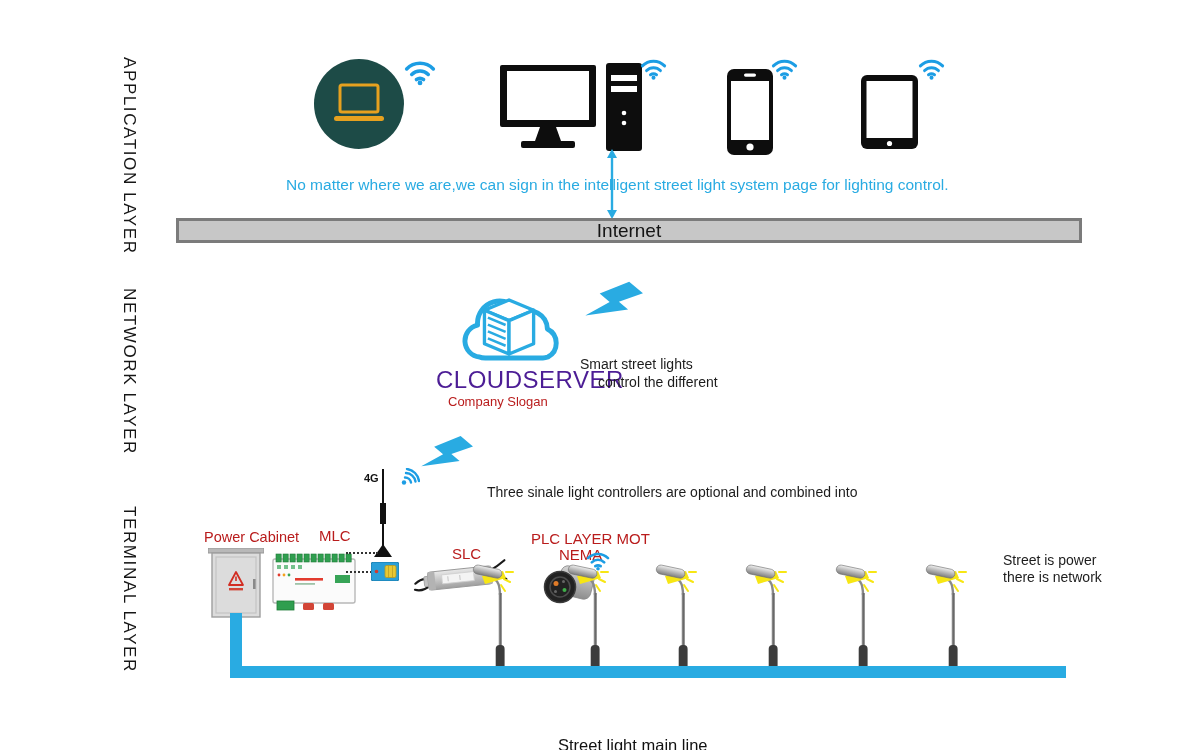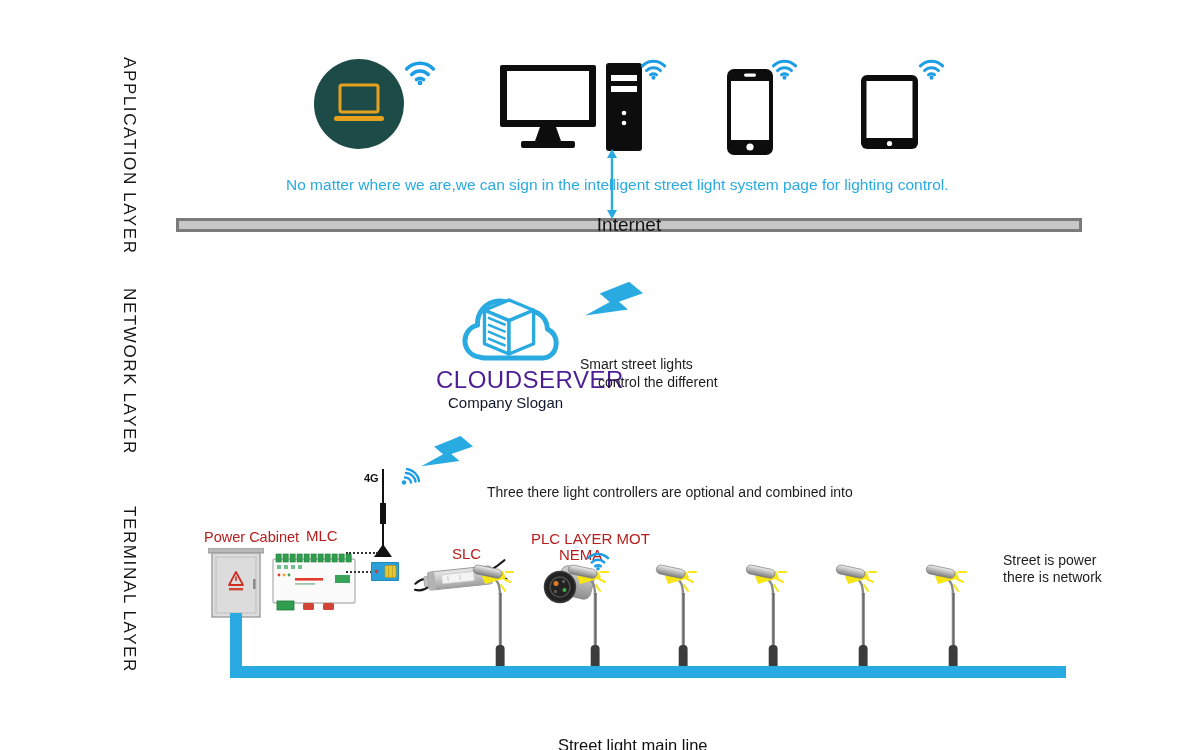--- a/index.html
+++ b/index.html
@@ -1,26 +1,26 @@
 <!DOCTYPE html>
 <html><head>
 <meta charset="utf-8">
 <style>
   html,body{margin:0;padding:0;background:#ffffff;}
   .stage{position:relative;width:1200px;height:750px;background:#fff;overflow:hidden;
          font-family:"Liberation Sans", sans-serif;color:#1a1a1a;}
   .abs{position:absolute;}
   .vlabel{writing-mode:vertical-rl;font-size:17px;letter-spacing:1.6px;color:#151515;white-space:nowrap;}
   .caption{color:#29abe2;font-size:15.5px;white-space:nowrap;}
-  .internet-bar{left:176px;top:218px;width:906px;height:14px;background:#c7c7c7;
+  .internet-bar{left:176px;top:218px;width:906px;height:25px;background:#c7c7c7;
                 border:3px solid #7b7b7b;box-sizing:border-box;display:flex;
                 align-items:center;justify-content:center;}
   .internet-label{font-size:19px;color:#141414;}
   .cloud-title{font-size:24px;letter-spacing:.5px;color:#4c1d95;white-space:nowrap;}
-  .cloud-slogan{font-size:15px;color:#0f172a;white-space:nowrap;text-align:right;}
+  .cloud-slogan{font-size:13px;color:#b91c1c;white-space:nowrap;text-align:right;}
   .note{font-size:14px;color:#1c1c1c;white-space:nowrap;line-height:16px;}
   .dev-label{font-size:15px;color:#b91c1c;white-space:nowrap;}
   .dotted{border-top:2px dotted #333;height:0;}
   .mainline{background:#29abe2;}
   .ml-label{font-size:16.5px;color:#111;white-space:nowrap;margin-top:44px;}
   .fg-label{font-size:11px;color:#111;font-weight:bold;}
 </style>
 </head>
 <body>
 
@@ -159,34 +159,34 @@
   <div class="abs fg-label" style="left:364px;top:472px">4G</div>
   <svg class="abs" style="left:401px;top:468px" width="19" height="17" viewBox="0 0 19 17">
     <g fill="none" stroke="#1c9de4" stroke-width="2.4" stroke-linecap="round">
       <path d="M4 9.5 a6 6 0 0 1 6 5"></path>
       <path d="M5 5 a10 10 0 0 1 9.5 8.5"></path>
       <path d="M6 1 a14 14 0 0 1 12 12"></path>
     </g>
     <circle cx="3" cy="14.5" r="2.2" fill="#1c9de4"></circle>
   </svg>
 
-  <div class="abs note" style="left:487px;top:484px">Three there light controllers are optional and combined into</div>
+  <div class="abs note" style="left:487px;top:484px">Three sinale light controllers are optional and combined into</div>
 
   <div class="abs dev-label" style="left:204px;top:529px;font-size:14.5px">Power Cabinet</div>
   <svg class="abs" style="left:208px;top:548px" width="56" height="72" viewBox="0 0 56 72">
     <rect x="0" y="0" width="56" height="5" fill="#b8b8b8" stroke="#979797" stroke-width="1"></rect>
     <rect x="4" y="5" width="48" height="64" fill="#dcdcdc" stroke="#9e9e9e" stroke-width="1.4"></rect>
     <rect x="8" y="9" width="40" height="56" fill="none" stroke="#c3c3c3" stroke-width="1.2"></rect>
     <polygon points="28,24 35,37 21,37" fill="none" stroke="#d22d22" stroke-width="1.8" stroke-linejoin="round"></polygon>
     <line x1="28" y1="28.5" x2="28" y2="33" stroke="#d22d22" stroke-width="1.6"></line>
     <rect x="21" y="40" width="14" height="2.4" fill="#d24536"></rect>
     <rect x="45" y="31" width="2.6" height="10" fill="#8a8a8a"></rect>
   </svg>
 
-  <div class="abs dev-label" style="left:306px;top:527px">MLC</div>
+  <div class="abs dev-label" style="left:319px;top:527px">MLC</div>
   <svg class="abs" style="left:271px;top:551px" width="92" height="62" viewBox="0 0 92 62">
     <rect x="2" y="8" width="82" height="44" rx="2" fill="#fbfbfb" stroke="#b8b8b8" stroke-width="1.4"></rect>
     <g fill="#2f9e4f" stroke="#1e7a38" stroke-width="0.6">
       <rect x="5" y="3" width="5.2" height="8"></rect>
         <rect x="12" y="3" width="5.2" height="8"></rect>
       <rect x="19" y="3" width="5.2" height="8"></rect>
         <rect x="26" y="3" width="5.2" height="8"></rect>
       <rect x="33" y="3" width="5.2" height="8"></rect>
         <rect x="40" y="3" width="5.2" height="8"></rect>
       <rect x="47" y="3" width="5.2" height="8"></rect>

